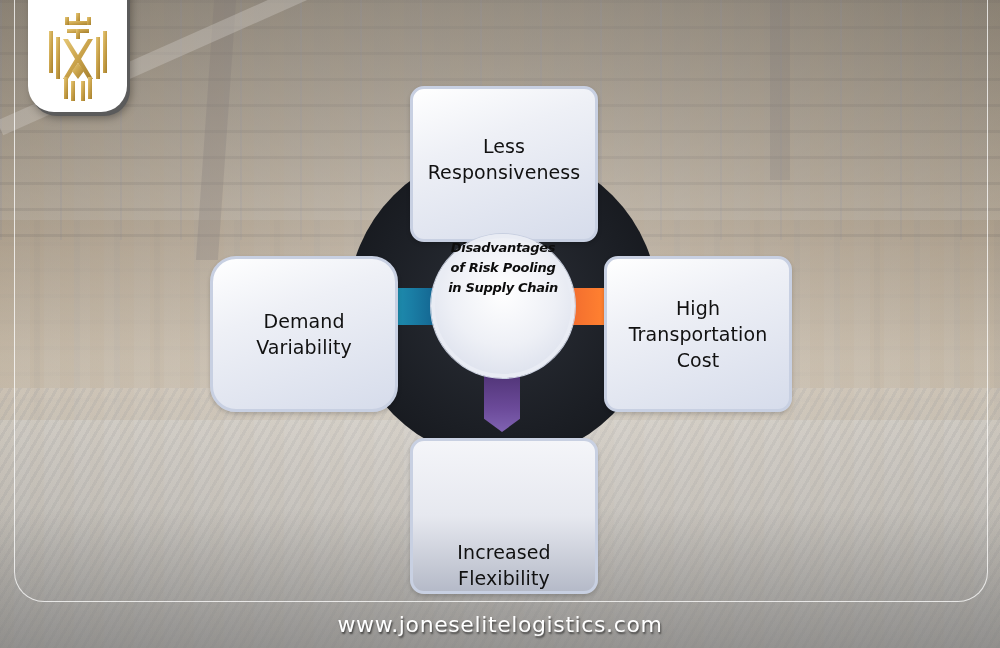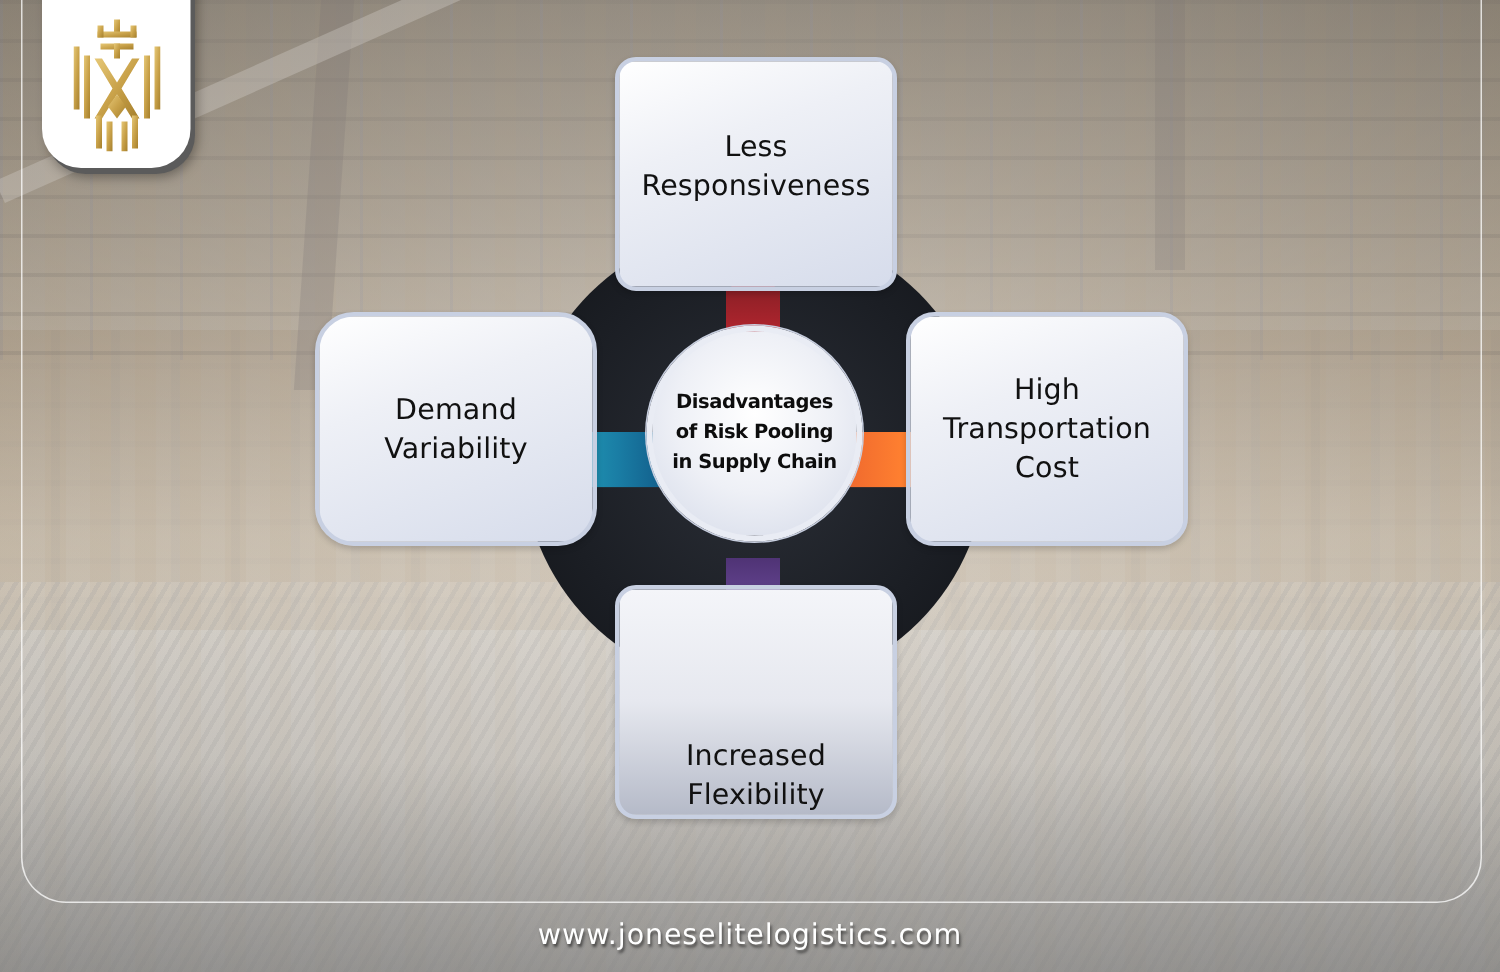--- a/index.html
+++ b/index.html
@@ -76,30 +76,31 @@
 
   
   .card {
     position: absolute; width: 188px; height: 156px;
     border-radius: 14px;
     background: linear-gradient(160deg, #ffffff 0%, #eef0f6 35%, #d6dceb 100%);
     border: 3px solid #c8d0e2;
     box-shadow: 0 2px 4px rgba(0,0,0,0.18);
     display: flex; align-items: center; justify-content: center;
     text-align: center;
+    margin-top: 48px;
   }
   .card-label {
     font-family: "DejaVu Sans", sans-serif;
     font-size: 19px; line-height: 26px; color: #111;
     white-space: pre-line;
     letter-spacing: 0.1px;
   }
   .card-top    { left: 410px; top: 38px; }
   .card-left   { left: 210px; top: 208px; border-radius: 26px; }
-  .card-right  { left: 604px; top: 208px; border-radius: 19px; }
+  .card-right  { left: 604px; top: 208px; }
   .card-bottom { left: 410px; top: 390px; align-items: flex-end; }
   .card-top .card-label { margin-top: -10px; }
   .card-bottom .card-label { margin-top: 4px; }
   .card-bottom { background: linear-gradient(180deg, #f4f5f9 0%, #e6e8ef 50%, #b5bac8 100%); }
 
   
   .conn { position: absolute; }
   .conn-top {
     left: 484px; top: 180px; width: 36px; height: 62px;
     background: linear-gradient(180deg, #7c1c22 0%, #b3262f 70%, #c8303a 100%);
@@ -117,42 +118,43 @@
     clip-path: polygon(14% 0, 100% 0, 100% 100%, 14% 100%, 0 50%);
   }
   .conn-right {
     left: 566px; top: 288px; width: 66px; height: 37px;
     background: linear-gradient(90deg, #f06a2e 0%, #ff8030 55%, #ff8a35 100%);
     clip-path: polygon(0 0, 86% 0, 100% 50%, 86% 100%, 0 100%);
   }
 
   
   .hub {
-    position: absolute; left: 431px; top: 217px; width: 144px; height: 144px;
+    position: absolute; left: 431px; top: 234px; width: 144px; height: 144px;
     border-radius: 50%;
     background: radial-gradient(circle at 50% 40%, #ffffff 0%, #eef0f6 50%, #d3d9e8 100%);
     border: 4px solid #e9ecf4;
     box-shadow: 0 0 0 1px #c8cfe0;
-    display: flex; align-items: center; justify-content: center;
+    display: flex; justify-content: center;
     text-align: center;
+    font-style: italic;
   }
   .hub-label {
     font-family: "DejaVu Sans", sans-serif;
     font-weight: bold;
     font-size: 13px; line-height: 20px; color: #0d0d0d;
     white-space: pre-line;
     letter-spacing: -0.3px;
   }
 
   
   .footer-url {
     position: absolute; left: 0; right: 0; top: 612px;
     text-align: center;
     font-family: "DejaVu Sans", sans-serif;
-    font-size: 19px; letter-spacing: 0.6px;
+    font-size: 22px; letter-spacing: 0.6px;
     color: #ffffff;
     text-shadow: 1px 2px 2px rgba(0,0,0,0.55);
   }
 </style>
 </head>
 <body>
 
 <div class="bg"></div>
 <div class="bg-shelves"></div>
 <div class="bg-boxes"></div>

